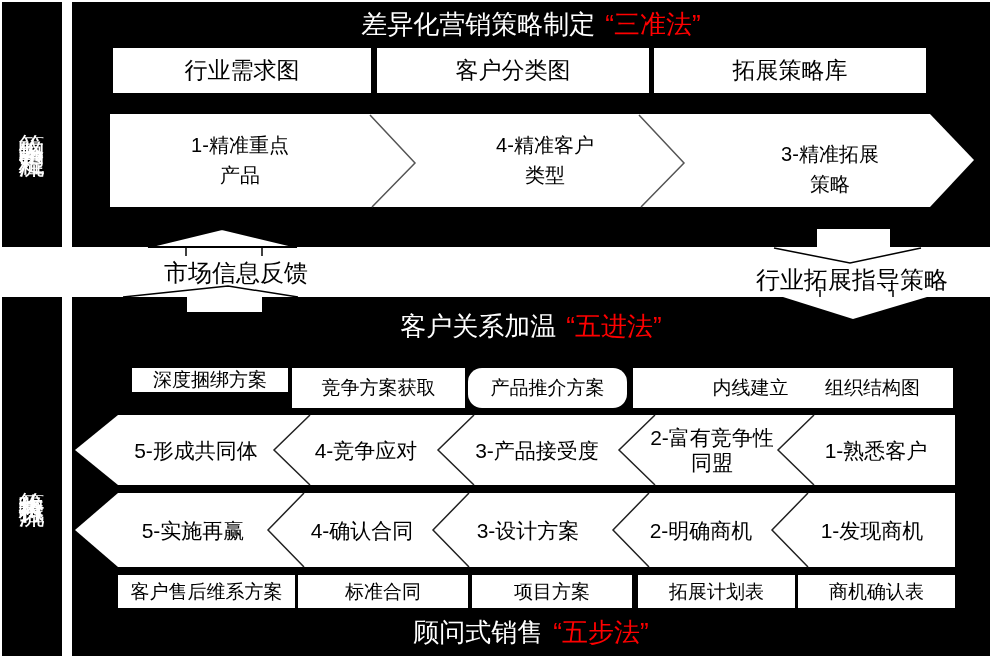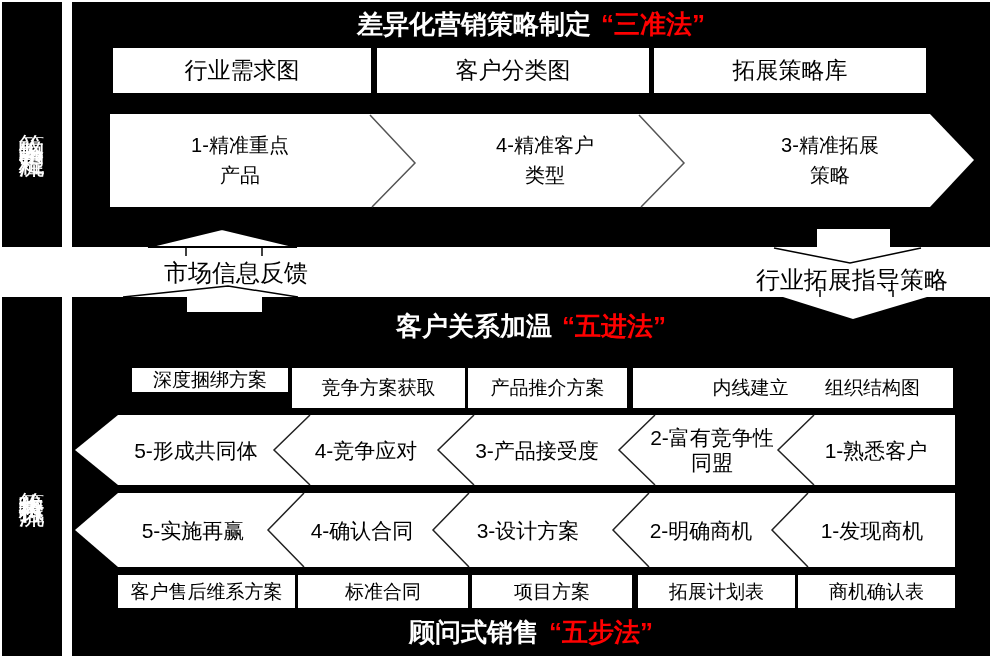--- a/index.html
+++ b/index.html
@@ -2,21 +2,21 @@
 <html><head>
 <meta charset="utf-8">
 <style>
   html,body{margin:0;padding:0;background:#ffffff;}
   body{font-family:"Liberation Sans","DejaVu Sans",sans-serif;}
   .stage{position:relative;width:992px;height:658px;background:#ffffff;overflow:hidden;}
   .panel{position:absolute;background:#000000;z-index:1;}
   .rail{position:absolute;background:#000000;z-index:1;display:flex;align-items:center;justify-content:center;}
   .rail span{writing-mode:vertical-rl;text-orientation:upright;color:#ffffff;font-size:26px;letter-spacing:4px;line-height:1;}
   .rail.bottom span{letter-spacing:2px;}
-  .ptitle{position:absolute;left:0;width:100%;text-align:center;font-weight:bold;font-size:26px;color:#ffffff;z-index:4;white-space:nowrap;}
+  .ptitle{position:absolute;left:0;width:100%;text-align:center;font-weight:normal;font-size:26px;color:#ffffff;z-index:4;white-space:nowrap;}
   .ptitle .hl{color:#ff0000;margin-left:10px;}
   .wbox{position:absolute;background:#ffffff;color:#000000;display:flex;align-items:center;justify-content:center;z-index:4;}
   .wbox.big{font-size:23px;}
   .wbox.small{font-size:19px;}
   .shapes{position:absolute;left:0;top:0;z-index:2;}
   .steptext{position:absolute;text-align:center;color:#000000;font-size:20px;line-height:30px;white-space:pre-line;z-index:4;}
   .chevtext{position:absolute;text-align:center;color:#000000;font-size:21px;line-height:25px;white-space:pre-line;z-index:4;}
   .connector-label{position:absolute;text-align:center;color:#000000;font-size:24px;z-index:6;white-space:nowrap;}
   .connector-svg{position:absolute;left:0;top:0;z-index:5;pointer-events:none;}
 </style>
@@ -50,21 +50,21 @@
 
     <svg class="shapes" width="918" height="245">
       <polygon points="38,112 858,112 902,158 858,205 38,205" fill="#ffffff" stroke="none"></polygon>
       <polyline points="298,113 343,161 300,205" fill="none" stroke="#555555" stroke-width="1.5"></polyline>
       <polyline points="567,113 612,161 569,205" fill="none" stroke="#555555" stroke-width="1.5"></polyline>
     </svg>
     <div class="steptext" style="left:68px;top:128px;width:200px;">1-精准重点
 产品</div>
     <div class="steptext" style="left:373px;top:128px;width:200px;">4-精准客户
 类型</div>
-    <div class="steptext" style="left:658px;top:128px;width:200px;">3-精准拓展
+    <div class="steptext" style="left:658px;top:137px;width:200px;">3-精准拓展
 策略</div>
   </div>
 
   <svg class="connector-svg" width="992" height="658">
 
     <polygon points="148,247 222,229 297,247" fill="#ffffff" stroke="#000000" stroke-width="2"></polygon>
     <line x1="186" y1="247" x2="186" y2="256" stroke="#000000" stroke-width="1.5"></line>
     <line x1="262" y1="247" x2="262" y2="256" stroke="#000000" stroke-width="1.5"></line>
     <polyline points="123,297 228,286 298,297" fill="none" stroke="#000000" stroke-width="1.5"></polyline>
     <rect x="187" y="296" width="75" height="16" fill="#ffffff"></rect>
@@ -83,21 +83,21 @@
     <div class="ptitle" style="top:12px;">
       <span>客户关系加温</span><span class="hl">“五进法”</span>
     </div>
 
     <div class="wbox small" style="left:60px;top:71px;width:156px;height:24px;">
         <span>深度捆绑方案</span>
       </div>
     <div class="wbox small" style="left:220px;top:71px;width:173px;height:40px;">
         <span>竞争方案获取</span>
       </div>
-    <div class="wbox small" style="left:396px;top:71px;width:159px;height:40px;">
+    <div class="wbox small" style="left:396px;top:71px;width:159px;height:40px;border-radius:14px;">
         <span>产品推介方案</span>
       </div>
     <div class="wbox small" style="left:561px;top:71px;width:155px;height:40px;padding-left:40px;">
         <span>内线建立</span>
       </div>
     <div class="wbox small" style="left:720px;top:71px;width:161px;height:40px;">
         <span>组织结构图</span>
       </div>
 
     <svg class="shapes" width="918" height="359">

